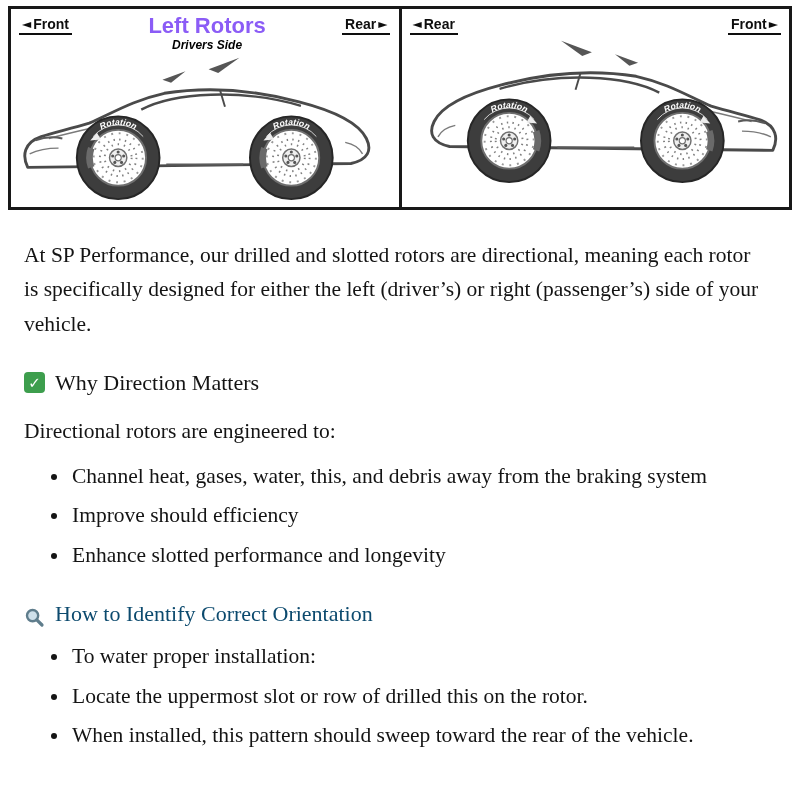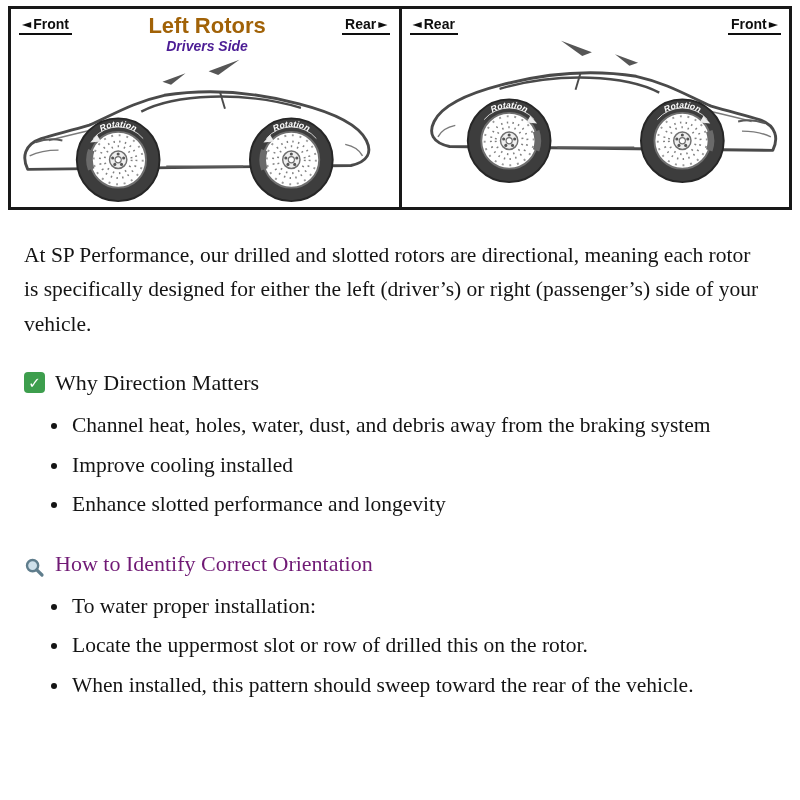--- a/index.html
+++ b/index.html
@@ -6,30 +6,30 @@
   body{width:800px;font-family:"Liberation Serif", serif;color:#141414;}
 
   
   .diagram-wrap{display:flex;margin:6px 8px 8px 8px;}
   .panel{flex:1;border:3px solid #181818;background:#fff;box-sizing:border-box;height:204px;overflow:hidden;}
   .panel.right{margin-left:-3px;}
   .panel-header{display:flex;justify-content:space-between;align-items:flex-start;padding:5px 8px 0 8px;font-family:"Liberation Sans", sans-serif;}
   .dir{font-weight:bold;font-size:14px;color:#0e0e0e;border-bottom:2.5px solid #0e0e0e;padding:0 3px 1px 3px;display:flex;align-items:center;gap:2px;white-space:nowrap;margin-top:2px;}
   .dir .arrow{font-family:"DejaVu Sans", sans-serif;font-size:12px;line-height:1;}
   .titles{text-align:center;line-height:1.05;}
-  .panel-title{font-weight:bold;font-size:22px;color:#a16207;}
-  .panel-subtitle{font-weight:bold;font-style:italic;font-size:14px;color:#4c1d95;margin-top:2px;}
+  .panel-title{font-weight:bold;font-size:22px;color:#8b5cf6;}
+  .panel-subtitle{font-weight:bold;font-style:italic;font-size:12px;color:#000000;margin-top:2px;}
   svg.car{display:block;width:100%;height:152px;margin-top:-2px;}
 
   
   .article{padding:6px 40px 0 24px;font-size:21.5px;line-height:1.6;}
   .article p{margin:14px 0 10px 0;}
   .sec-head{display:flex;align-items:center;gap:10px;margin:24px 0 6px 0;font-size:22px;}
   .sec-head .head-text{font-weight:normal;}
-  .sec-head.light .head-text{font-weight:normal;color:#701a75;}
+  .sec-head.light .head-text{font-weight:normal;color:#0c4a6e;}
   .check-badge{display:inline-flex;width:21px;height:21px;border-radius:4px;background:#3d9e4d;color:#fff;align-items:center;justify-content:center;font-size:15px;font-weight:bold;font-family:"DejaVu Sans", sans-serif;flex:0 0 auto;}
   .mag-icon{display:inline-block;width:21px;height:21px;flex:0 0 auto;}
   ul.bullets{margin:8px 0 16px 0;padding-left:46px;}
   ul.bullets li{margin:5px 0;padding-left:2px;}
 </style>
 </head>
 <body>
 
 <svg width="0" height="0" style="position:absolute" aria-hidden="true">
   <defs>
@@ -129,24 +129,25 @@
 
 <div class="article">
 
   <p>At SP Performance, our drilled and slotted rotors are directional, meaning each rotor is specifically designed for either the left (driver’s) or right (passenger’s) side of your vehicle.</p>
 
   <div class="sec-head">
     <span class="check-badge">✓</span>
     <span class="head-text">Why Direction Matters</span>
   </div>
 
+  <p>Directional rotors are engineered to:</p>
 
   <ul class="bullets">
-    <li>Channel heat, holes, water, dust, and debris away from the braking system</li>
-    <li>Improve cooling installed</li>
+    <li>Channel heat, gases, water, this, and debris away from the braking system</li>
+    <li>Improve should efficiency</li>
     <li>Enhance slotted performance and longevity</li>
   </ul>
 
   <div class="sec-head light">
     <span class="mag-icon">
       <svg viewBox="0 0 21 21" width="21" height="21">
         <circle cx="8.6" cy="8.6" r="5.6" fill="#cfe0ea" stroke="#5f7d8c" stroke-width="2.4"></circle>
         <line x1="12.8" y1="12.8" x2="18" y2="18" stroke="#5f7d8c" stroke-width="3.2" stroke-linecap="round"></line>
       </svg>
     </span>

